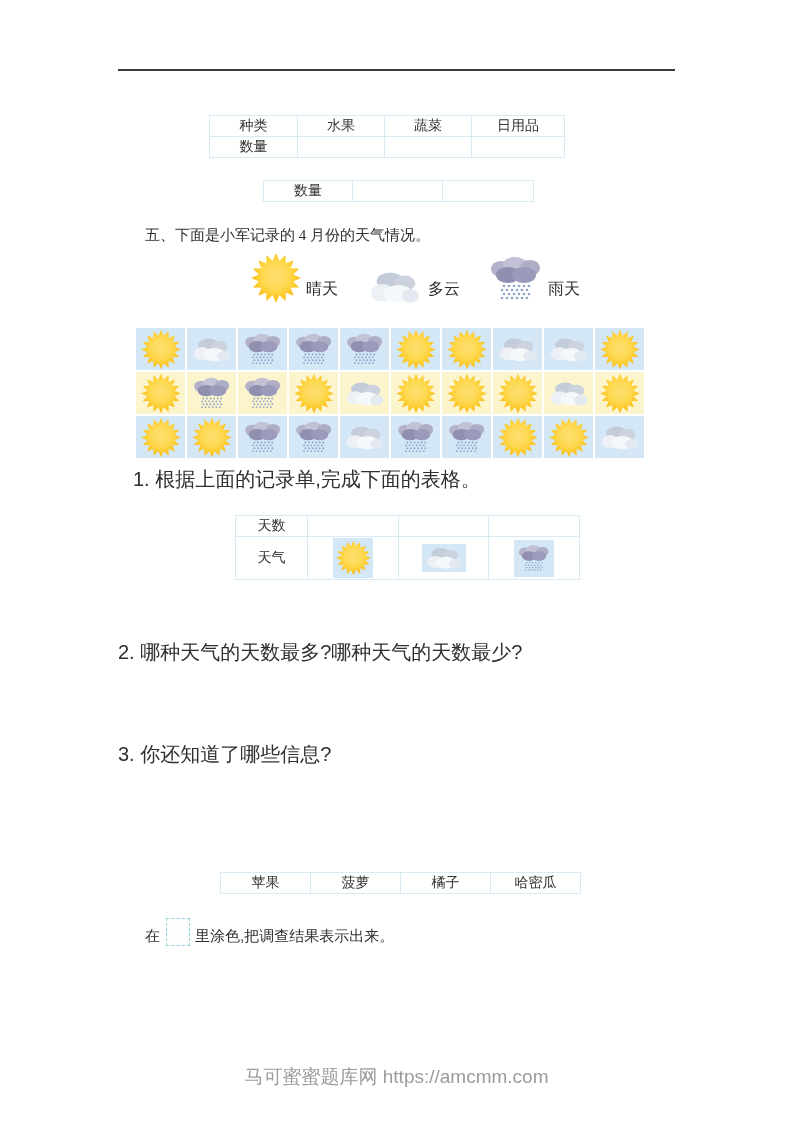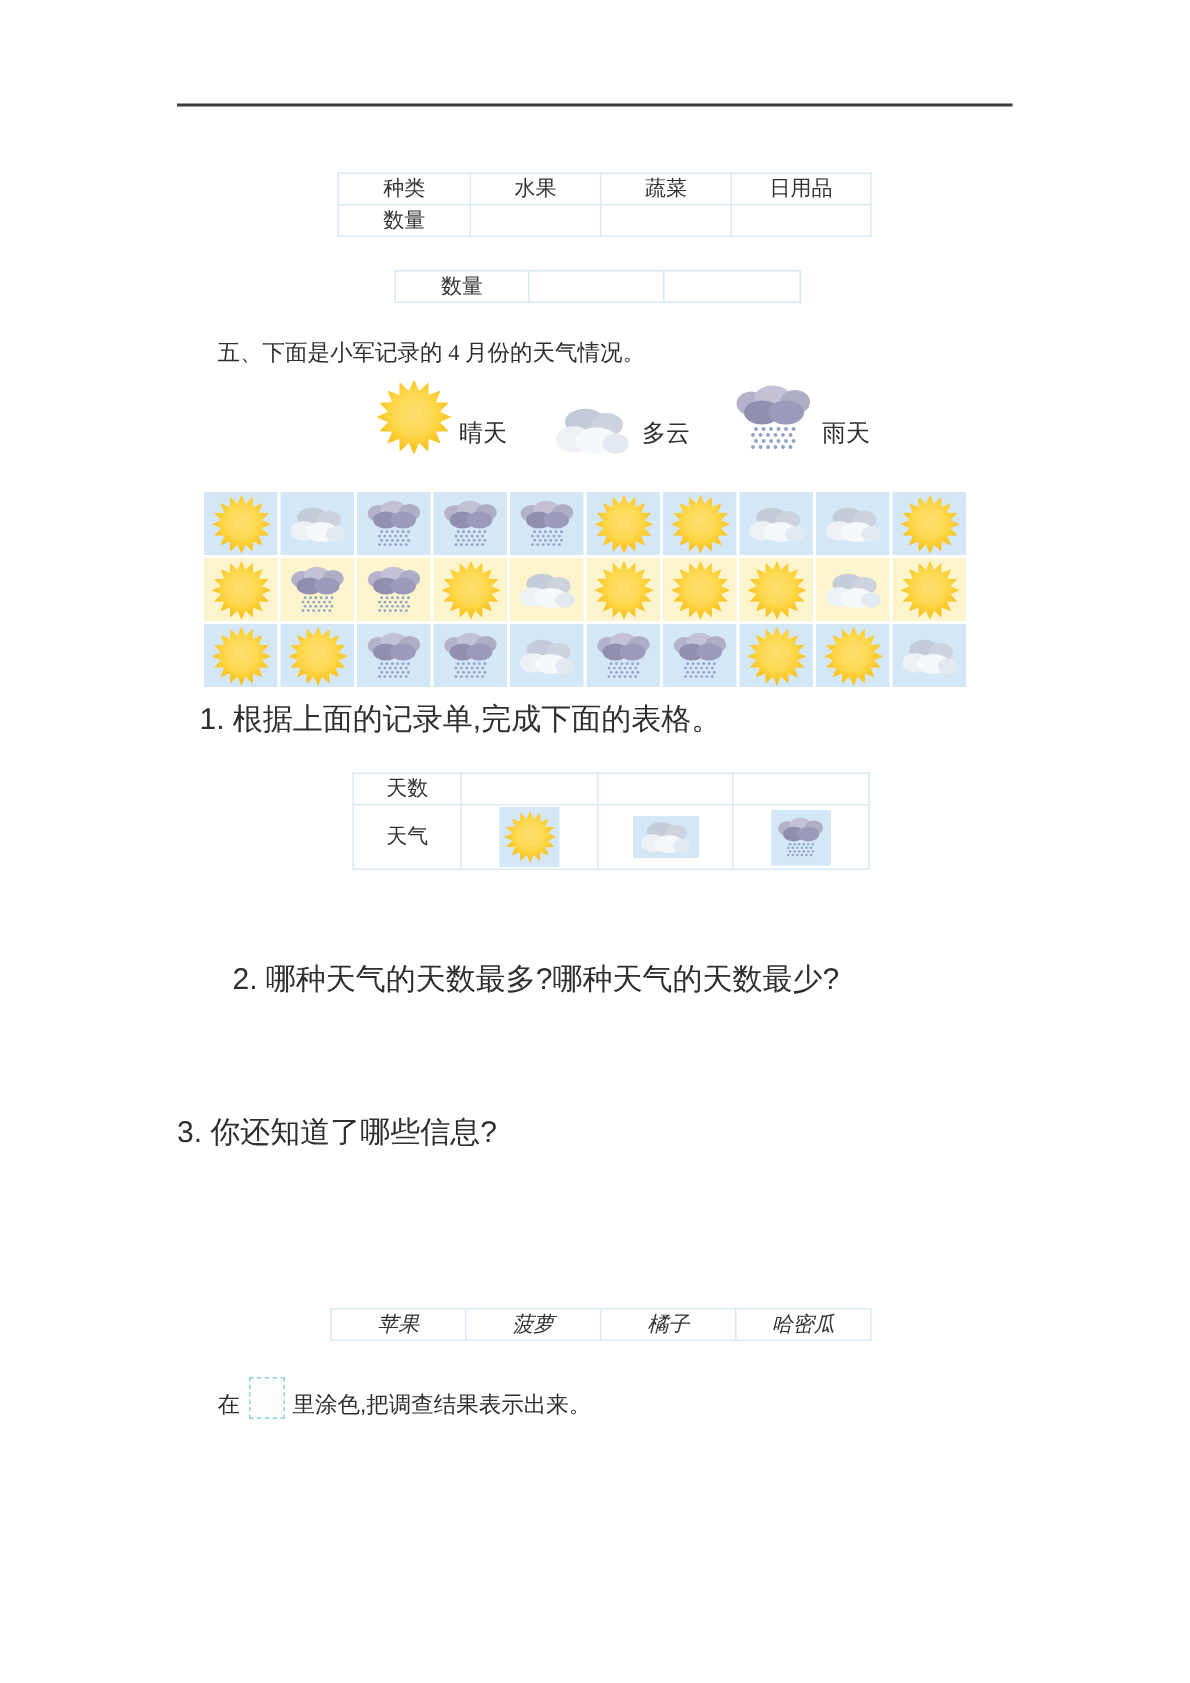--- a/index.html
+++ b/index.html
@@ -119,21 +119,21 @@
           <circle cx="39" cy="42" r="1.3"></circle>
       </g>
     </symbol>
   </defs>
 </svg>
 
 <div class="page">
 
   <div class="top-rule"></div>
 
-  <table class="tbl" id="tbl-category" style="left:225px; top:115px; width:355px;">
+  <table class="tbl" id="tbl-category" style="left:209px; top:115px; width:355px;">
     <colgroup>
         <col style="width:88px">
         <col style="width:87px">
         <col style="width:87px">
         <col style="width:93px">
       </colgroup>
     <tbody>
         <tr>
       <td>种类</td>
       <td>水果</td>
@@ -370,26 +370,26 @@
         <span class="iconbox box-rain">
               <svg>
                 <use href="#sym-rain"></use>
               </svg>
             </span>
       </td>
     </tr>
   </tbody>
     </table>
 
-  <div class="qline sans" style="left:118px; top:639px;margin-left:37px;">2. 哪种天气的天数最多?哪种天气的天数最少?</div>
+  <div class="qline sans" style="left:118px; top:639px;">2. 哪种天气的天数最多?哪种天气的天数最少?</div>
 
   <div class="qline sans" style="left:118px; top:741px;">3. 你还知道了哪些信息?</div>
 
 
-  <table class="tbl" id="tbl-fruits" style="left:220px; top:872px; width:360px;font-style:italic;">
+  <table class="tbl" id="tbl-fruits" style="left:220px; top:872px; width:360px;">
     <colgroup>
         <col style="width:90px">
         <col style="width:90px">
         <col style="width:90px">
         <col style="width:90px">
       </colgroup>
     <tbody>
         <tr>
       <td>苹果</td>
       <td>菠萝</td>
@@ -398,14 +398,15 @@
     </tr>
   </tbody>
     </table>
 
   <div class="color-line">
     <span>在</span>
     <span class="dashed-box"></span>
     <span>里涂色,把调查结果表示出来。</span>
   </div>
 
+  <div class="footer">马可蜜蜜题库网 https://amcmm.com</div>
 
 </div>
 
 </body></html>

